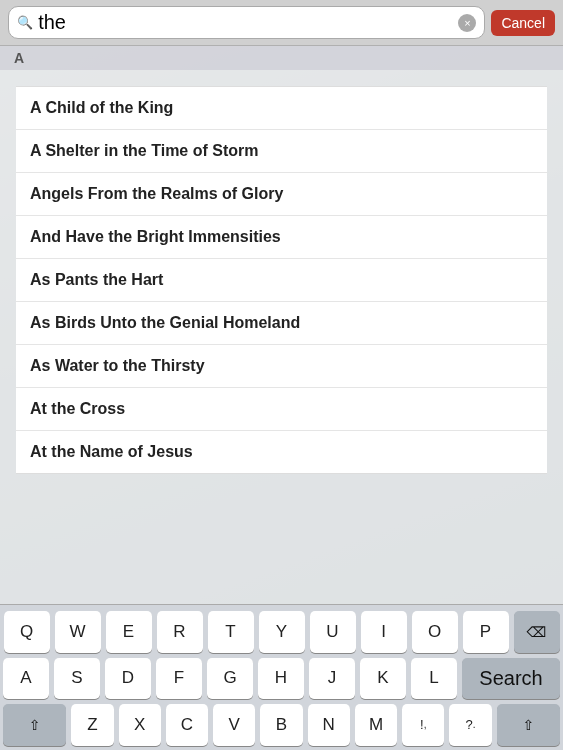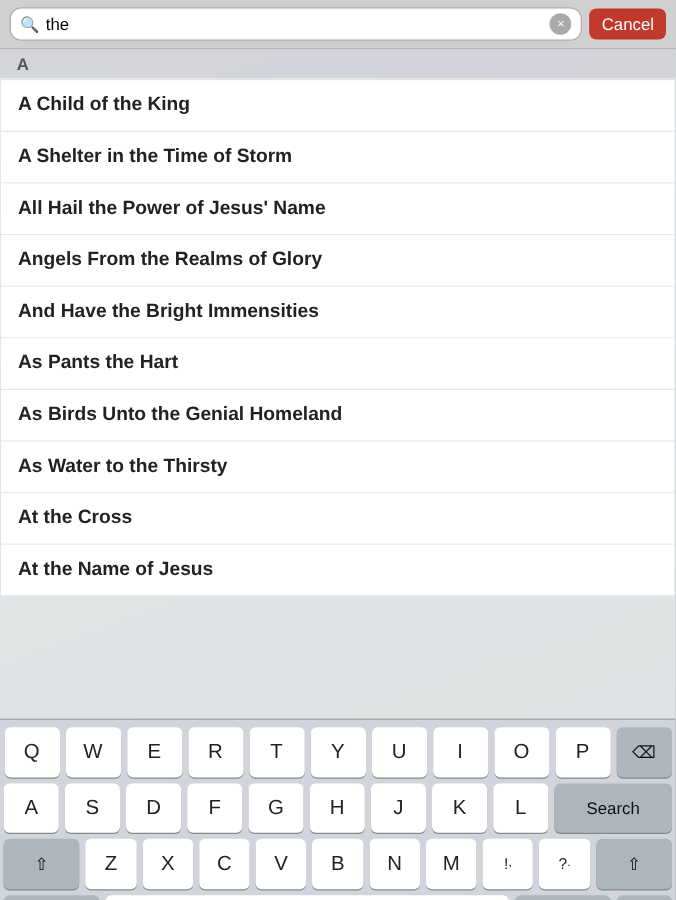--- a/index.html
+++ b/index.html
@@ -46,21 +46,21 @@
     .search-icon-svg {
       color: #888;
       font-size: 13px;
       flex-shrink: 0;
     }
 
     .search-input {
       flex: 1;
       border: none;
       outline: none;
-      font-size: 14px;
+      font-size: 20px;
       background: transparent;
       color: #000;
     }
 
     .clear-btn {
       width: 18px;
       height: 18px;
       border-radius: 50%;
       background: #aaa;
       border: none;
@@ -96,21 +96,21 @@
     .section-header {
       padding: 4px 14px;
       font-size: 14px;
       font-weight: bold;
       color: #555;
       background: rgba(200, 200, 210, 0.6);
     }
 
     .list-items-group {
       background: white;
-      margin: 1px;
+      margin: 16px;
       border-top: 1px solid #ddd;
       border-bottom: 1px solid #ddd;
     }
 
     .list-item {
       display: flex;
       align-items: center;
       padding: 12px 14px;
       border-bottom: 1px solid #e5e5e5;
       cursor: pointer;
@@ -171,21 +171,21 @@
 
     .key.dark {
       background: #adb5bd;
       color: #111;
       font-size: 14px;
     }
 
     .key.search-key {
       background: #adb5bd;
       color: #111;
-      font-size: 14px;
+      font-size: 20px;
       flex: 2;
       max-width: 100px;
     }
 
     .key.space-key {
       flex: 4;
       max-width: none;
       font-size: 14px;
       color: #555;
     }
@@ -219,23 +219,20 @@
 
 <div class="list-area">
 
   <div class="section-header">A</div>
   <div class="list-items-group">
     <div class="list-item">
       <span class="list-item-text">A Child of the King</span>
     </div>
     <div class="list-item">
       <span class="list-item-text">A Shelter in the Time of Storm</span>
-    </div>
-    <div class="list-item">
-      <span class="list-item-text">All Hail the Power of Jesus' Name</span>
     </div>
     <div class="list-item">
       <span class="list-item-text">Angels From the Realms of Glory</span>
     </div>
     <div class="list-item">
       <span class="list-item-text">And Have the Bright Immensities</span>
     </div>
     <div class="list-item">
       <span class="list-item-text">As Pants the Hart</span>
     </div>

